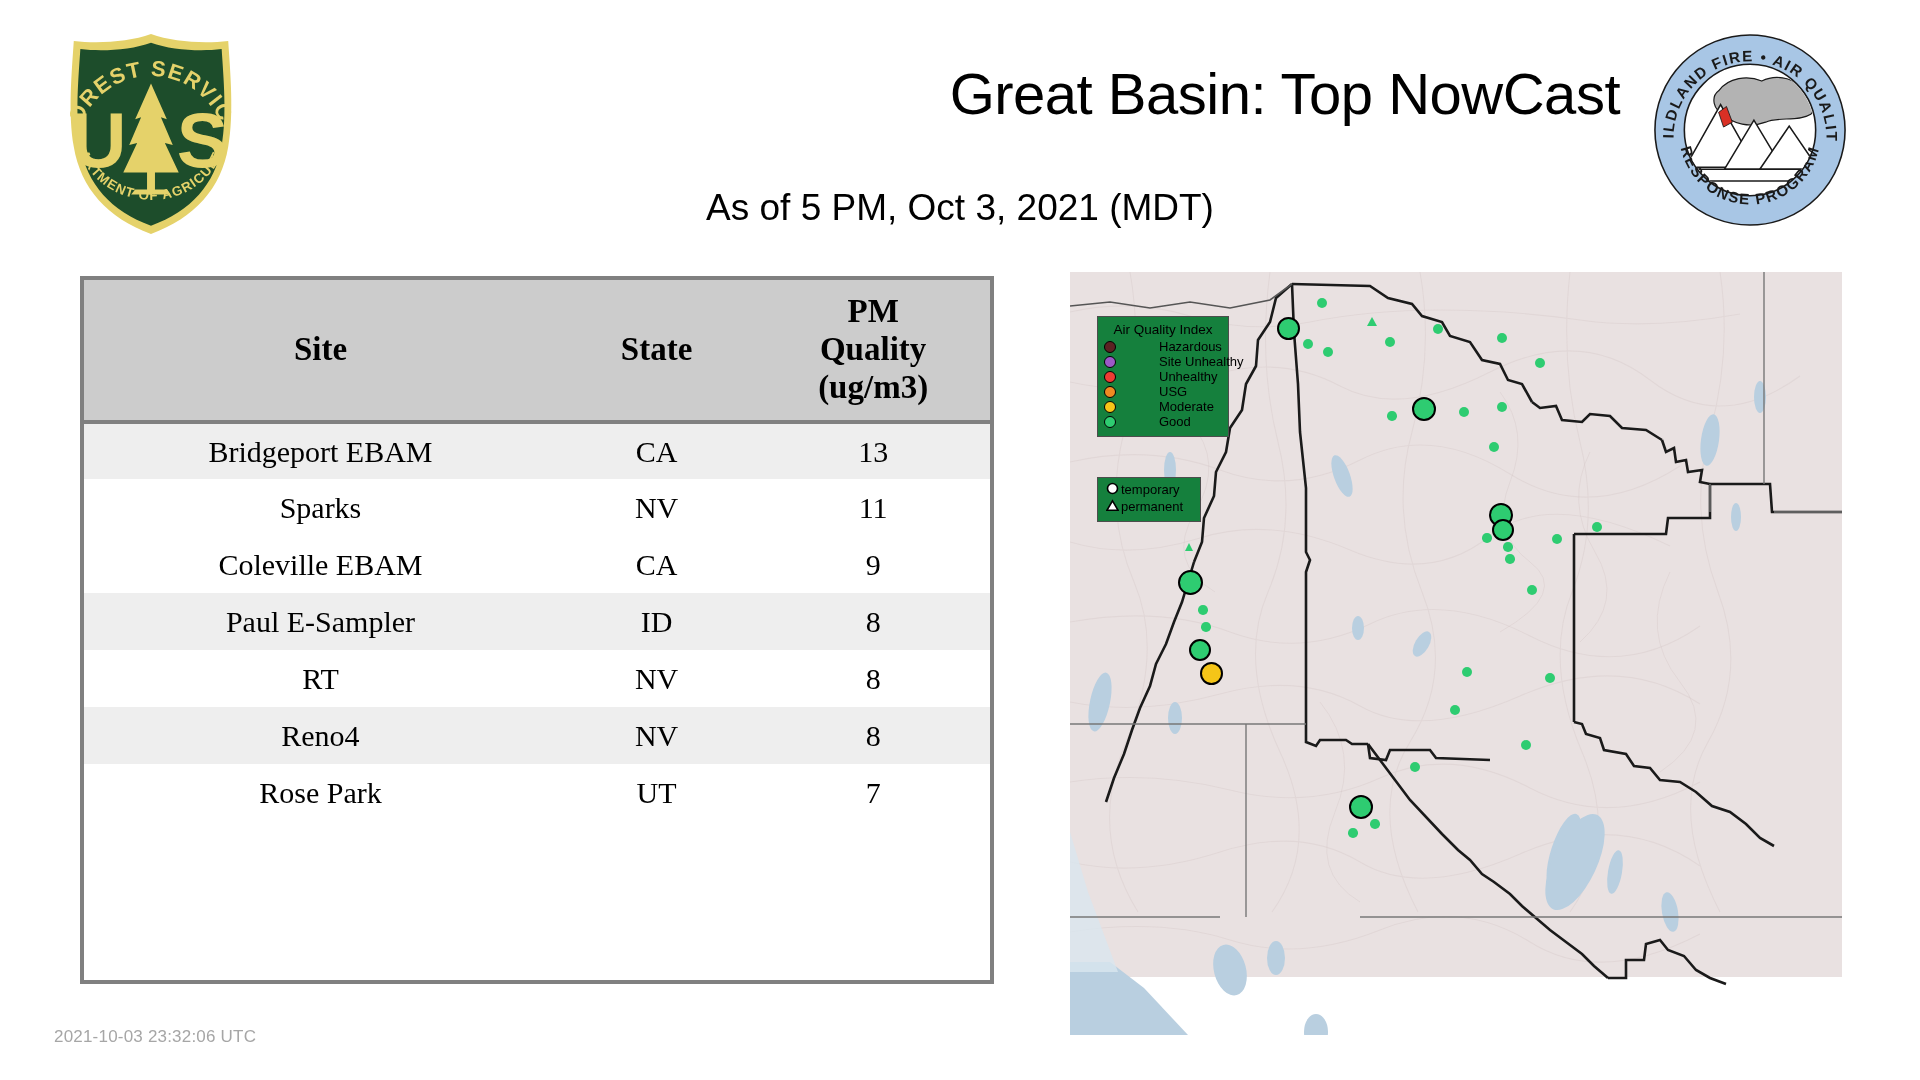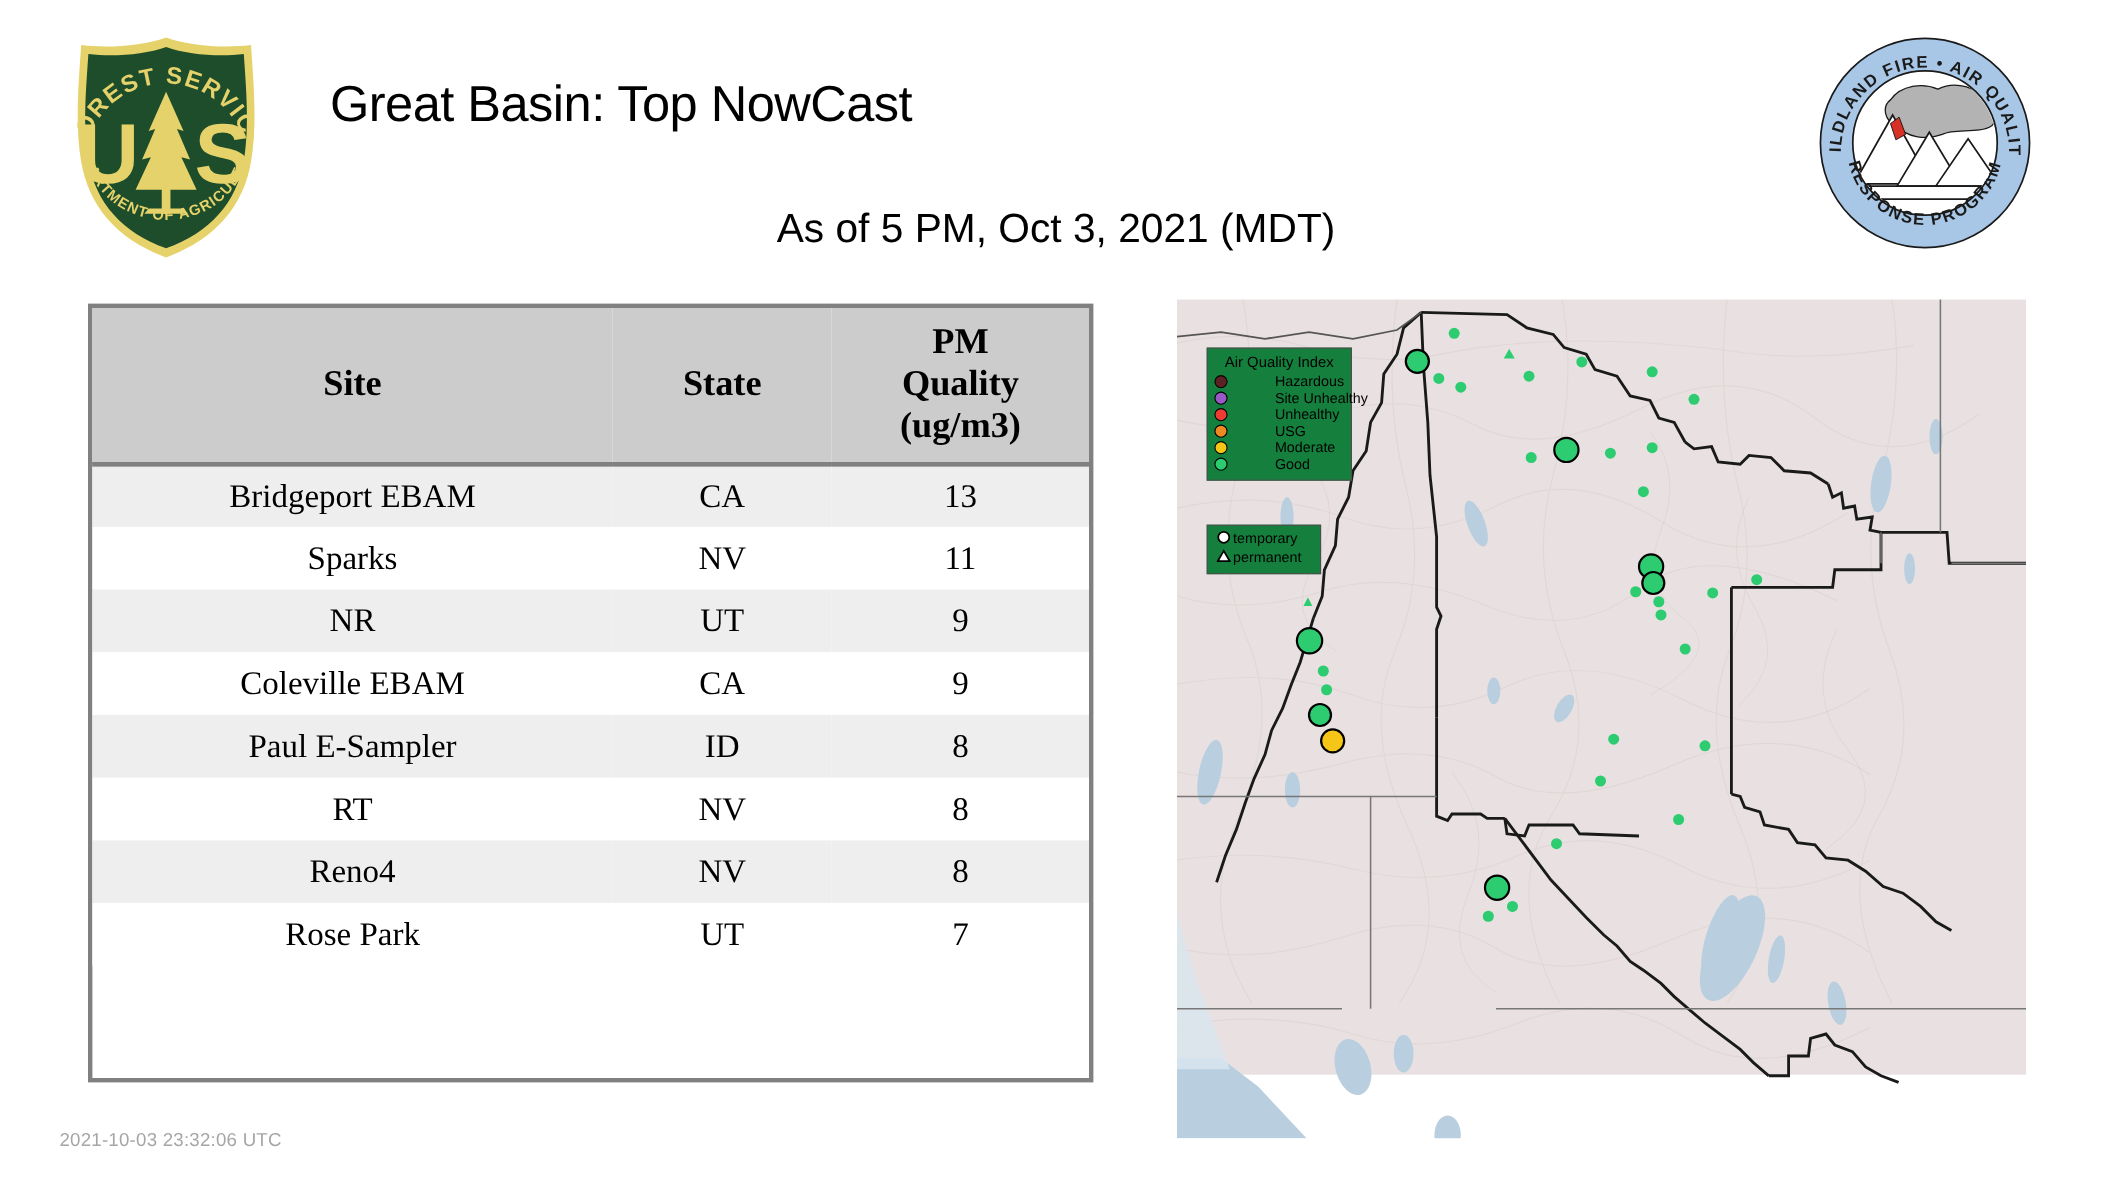--- a/index.html
+++ b/index.html
@@ -10,22 +10,22 @@
     overflow: hidden;
   }
   #page { position: relative; width: 1920px; height: 1080px; background:#fff; }
 
   
   #usfs-logo { position: absolute; left: 52px; top: 28px; width: 198px; height: 212px; }
   #wfaqrp-logo { position: absolute; left: 1652px; top: 32px; width: 196px; height: 196px; }
 
   #title {
     position: absolute; left: 300px; top: 58px; width: 1320px;
-    text-align: left;
-    font-size: 46px; line-height: 72px;
+    text-align: right;
+    font-size: 58px; line-height: 72px;
     font-family: "Liberation Sans", sans-serif;
     font-weight: 400; letter-spacing: -0.5px;
     color: #000;
   }
   #subtitle {
     position: absolute; left: 300px; top: 186px; width: 1320px;
     text-align: center;
     font-size: 37px; line-height: 44px;
     font-weight: 400; color: #000;
   }
@@ -197,25 +197,20 @@
       <tbody id="table-body">
           <tr class="odd">
             <td>Bridgeport EBAM</td>
             <td>CA</td>
             <td>13</td>
           </tr>
           <tr class="even">
             <td>Sparks</td>
             <td>NV</td>
             <td>11</td>
-          </tr>
-          <tr class="odd">
-            <td>NR</td>
-            <td>UT</td>
-            <td>9</td>
           </tr>
           <tr class="even">
             <td>Coleville EBAM</td>
             <td>CA</td>
             <td>9</td>
           </tr>
           <tr class="odd">
             <td>Paul E-Sampler</td>
             <td>ID</td>
             <td>8</td>

